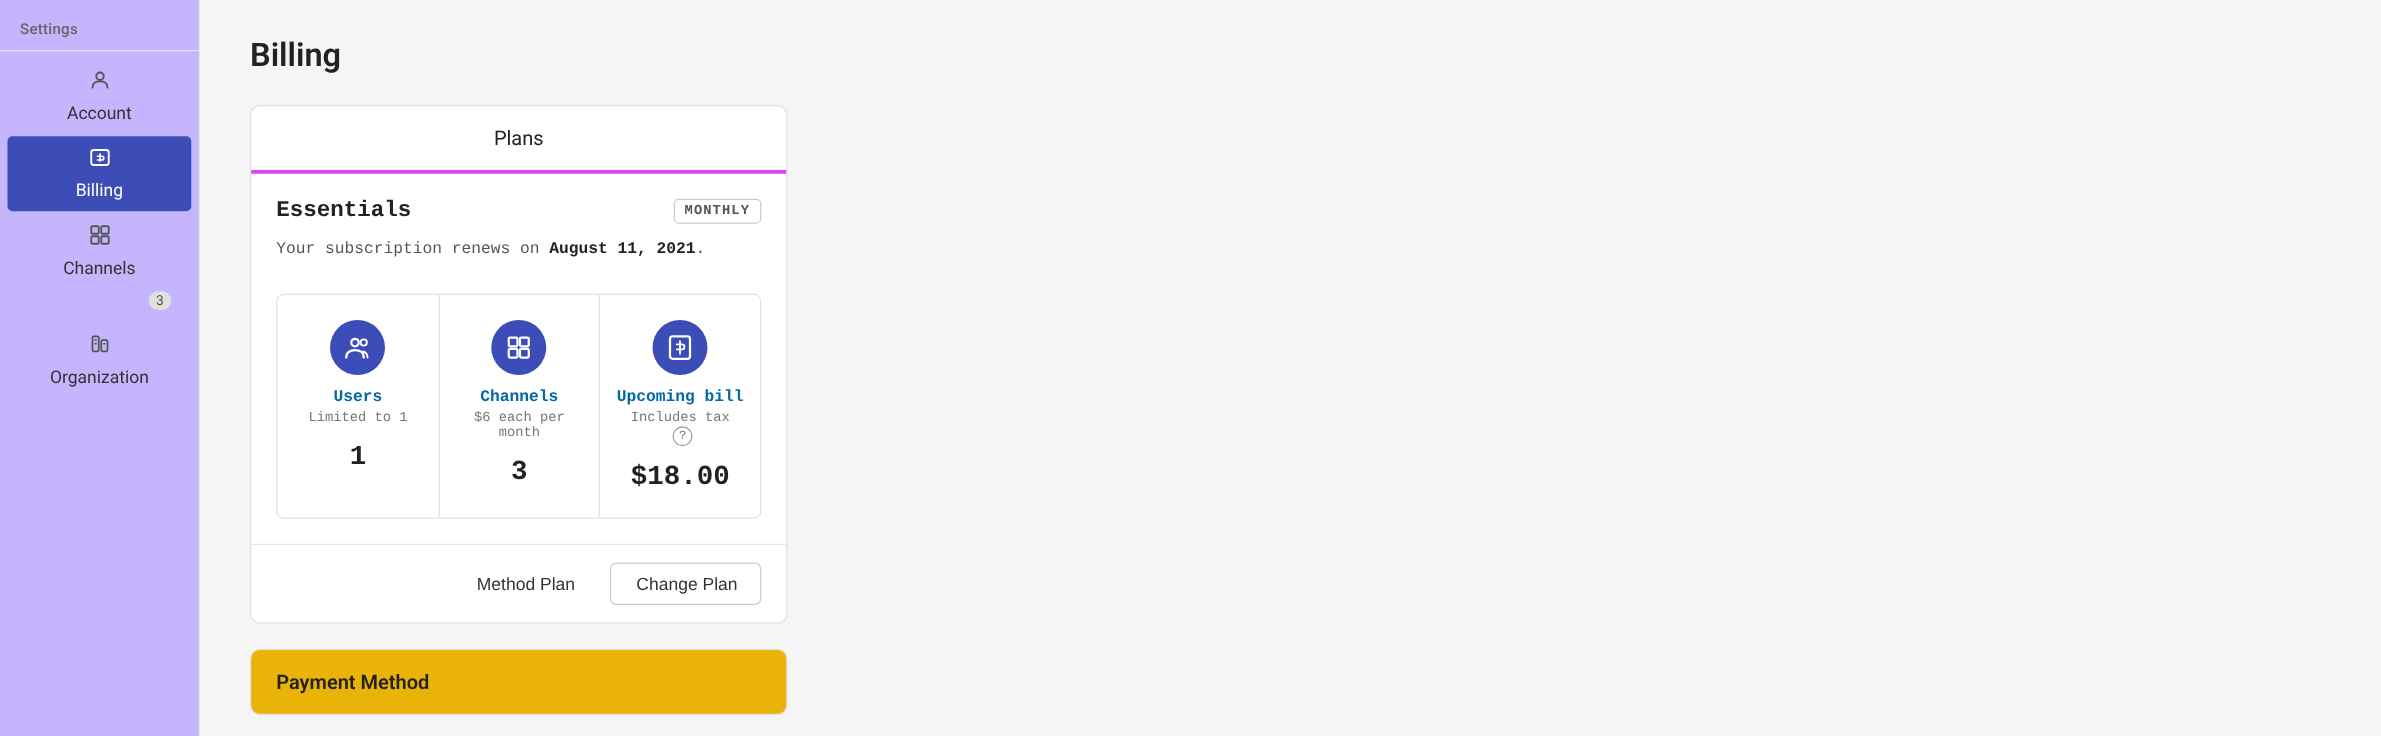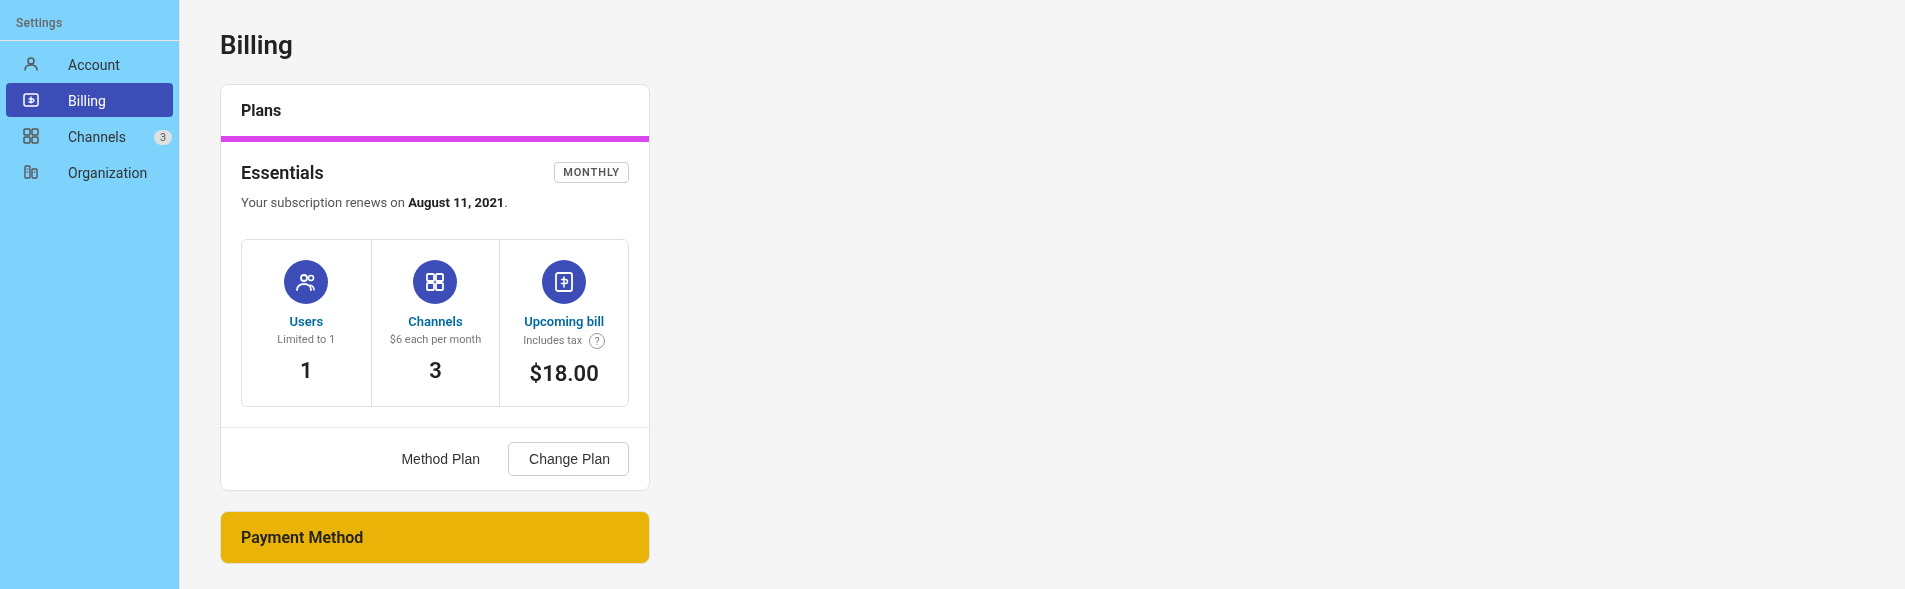--- a/index.html
+++ b/index.html
@@ -6,50 +6,51 @@
     body {
       font-family: -apple-system, BlinkMacSystemFont, 'Segoe UI', Roboto, sans-serif;
       background: #f5f5f5;
       display: flex;
       height: 589px;
       overflow: hidden;
     }
 
     
     .sidebar {
-      width: 180px;
-      background: #7dd3fc;
+      width: 160px;
+      background: #c4b5fd;
       border-right: 1px solid #e5e5e5;
       display: flex;
       flex-direction: column;
       padding-top: 8px;
       flex-shrink: 0;
     }
     .sidebar-header {
       font-size: 12px;
       color: #666;
       padding: 8px 16px 10px;
       font-weight: 500;
       letter-spacing: 0.02em;
     }
     .sidebar-divider {
       height: 1px;
       background: #e5e5e5;
       margin: 0 0 6px;
     }
     .sidebar-item {
       display: flex;
-      align-items: flex-end;
+      align-items: center;
       padding: 8px 16px;
       cursor: pointer;
       font-size: 14px;
       color: #333;
-      gap: 28px;
+      gap: 10px;
       border-radius: 4px;
       margin: 0 6px 2px;
+      flex-direction: column;
     }
     .sidebar-item.active {
       background: #3d4db7;
       color: #fff;
     }
     .sidebar-item .icon {
       width: 18px;
       height: 18px;
       display: flex;
       align-items: center;
@@ -82,26 +83,28 @@
     .card {
       background: #fff;
       border: 1px solid #e0e0e0;
       border-radius: 8px;
       margin-bottom: 20px;
       max-width: 430px;
     }
     .card-header {
       padding: 16px 20px;
       font-size: 16px;
-      font-weight: 700;
-      color: #222;
-      border-bottom: 6px solid #d946ef;
+      font-weight: 400;
+      color: #222;
+      border-bottom: 3px solid #d946ef;
+      text-align: center;
     }
     .card-body {
       padding: 20px;
+      font-family: Liberation Mono, monospace;
     }
 
     
     .plan-header {
       display: flex;
       align-items: center;
       justify-content: space-between;
       margin-bottom: 12px;
     }
     .plan-name {

